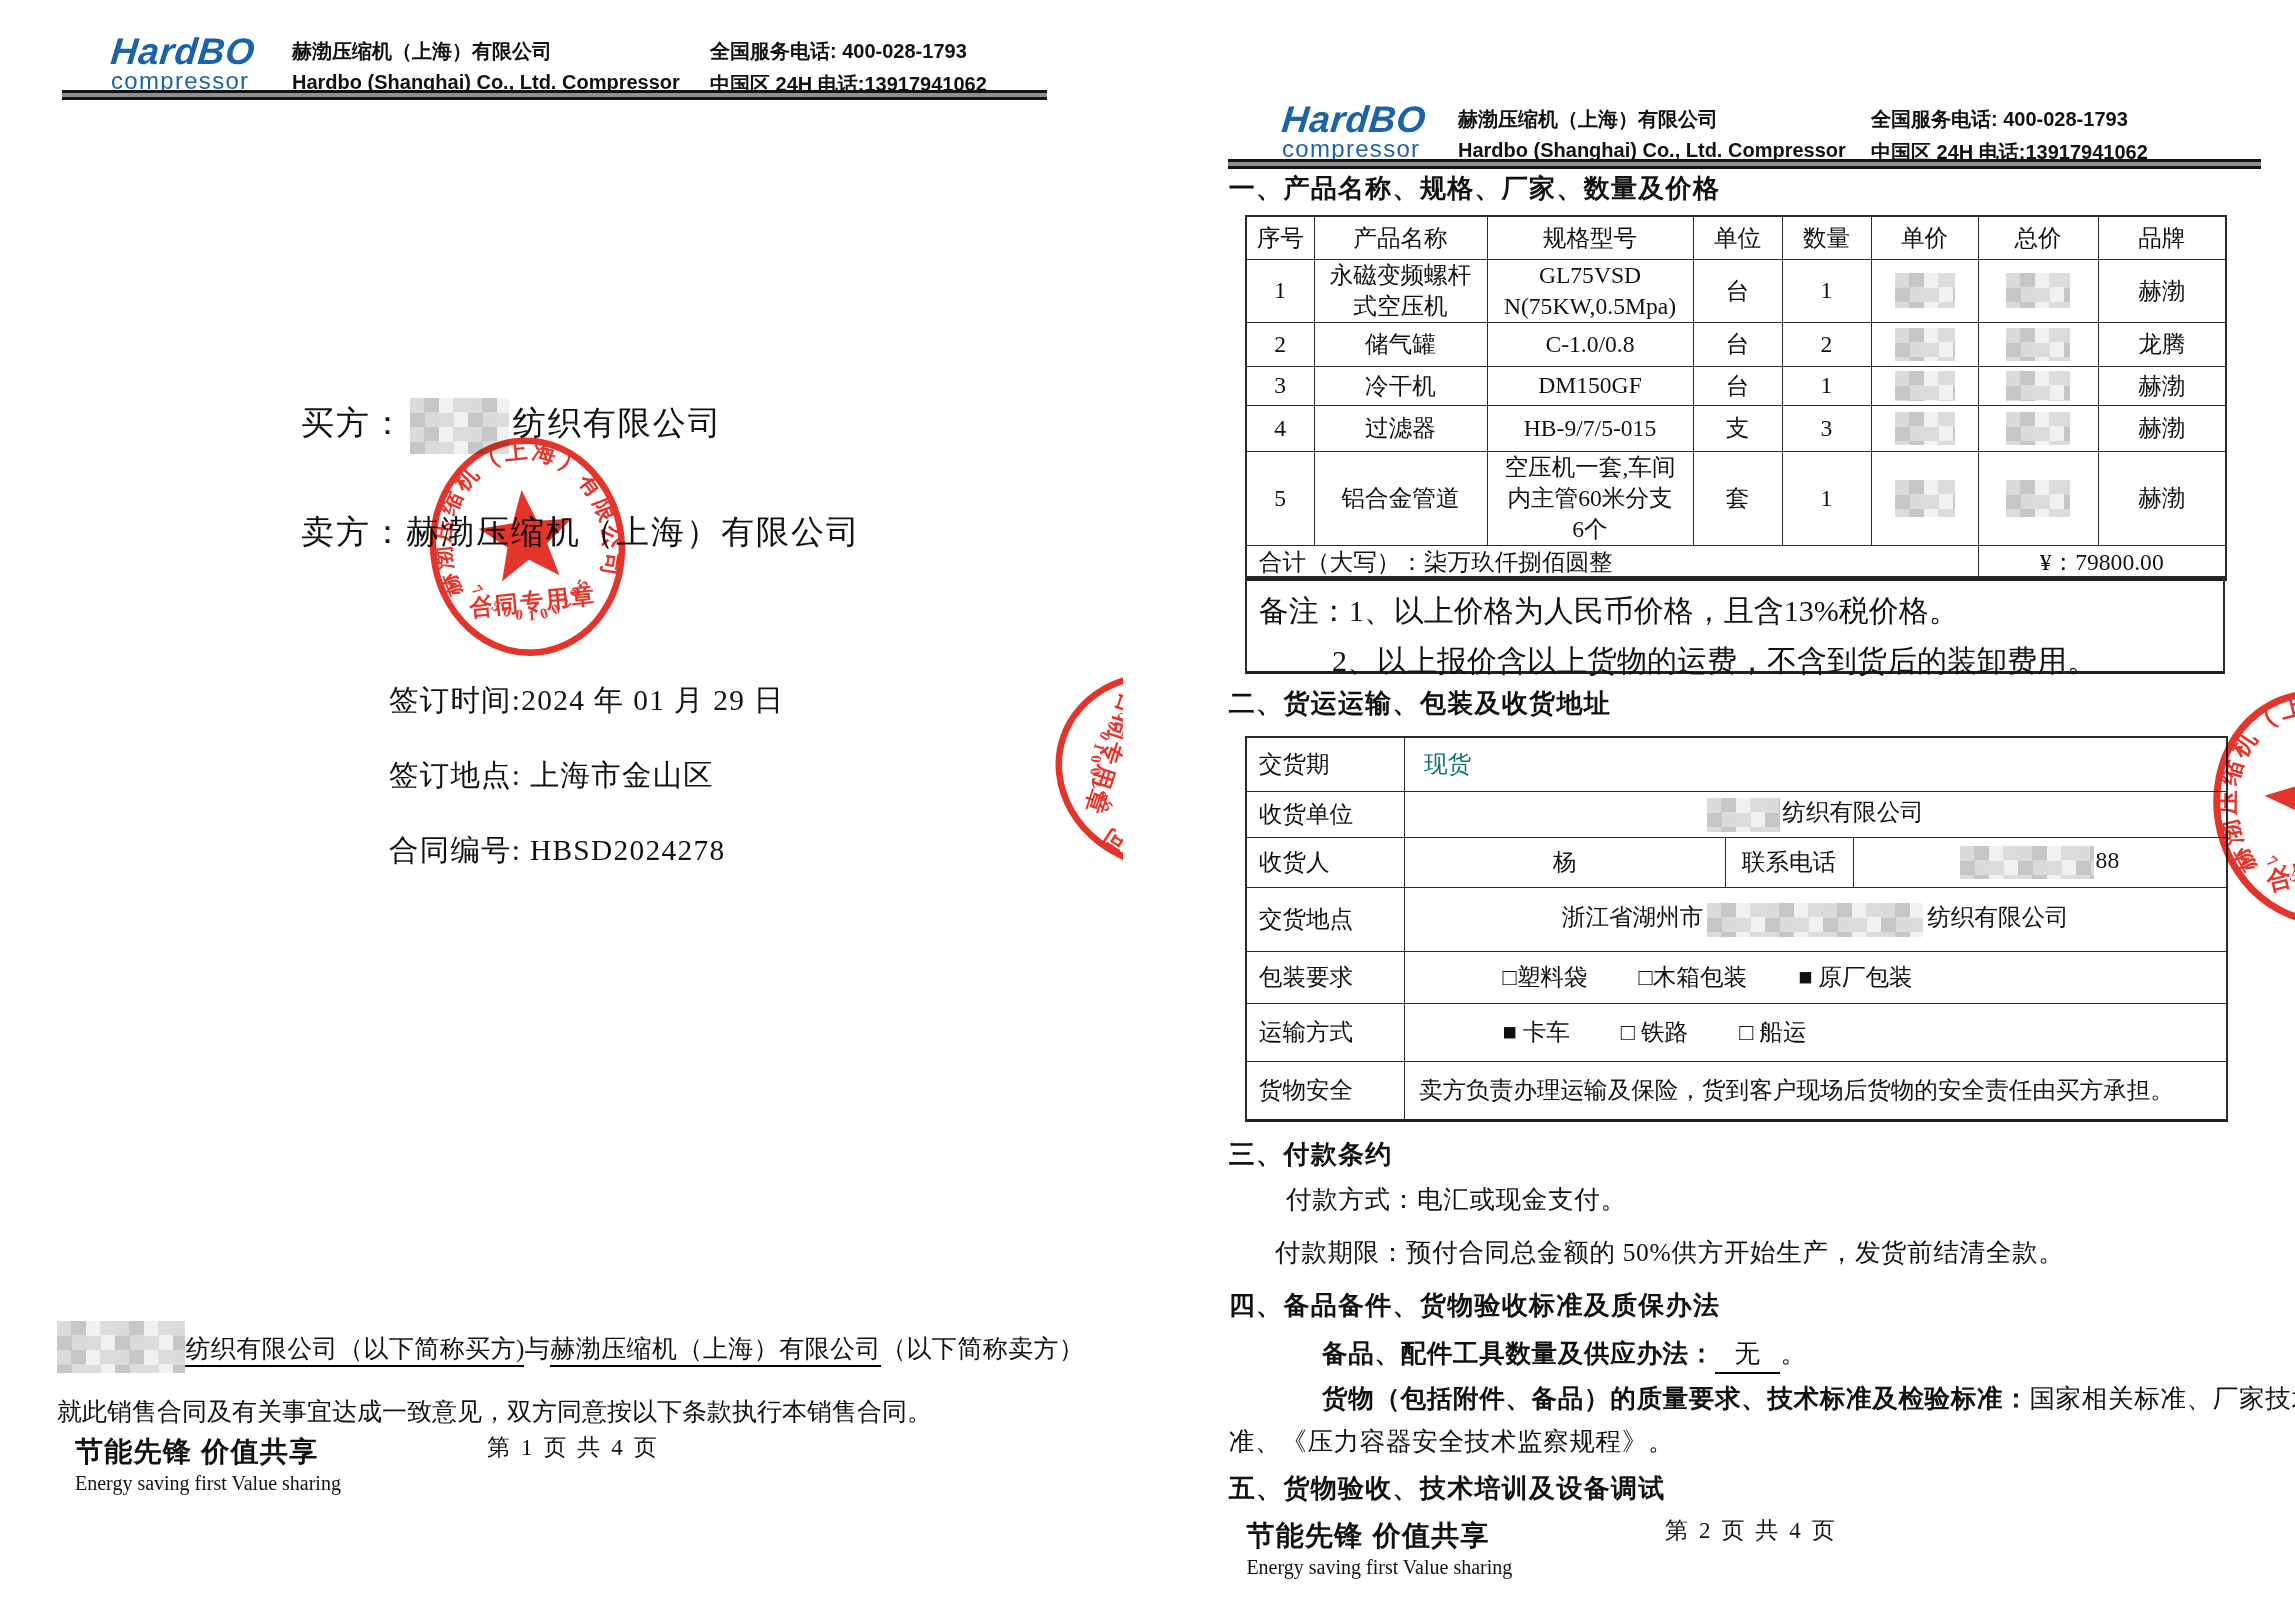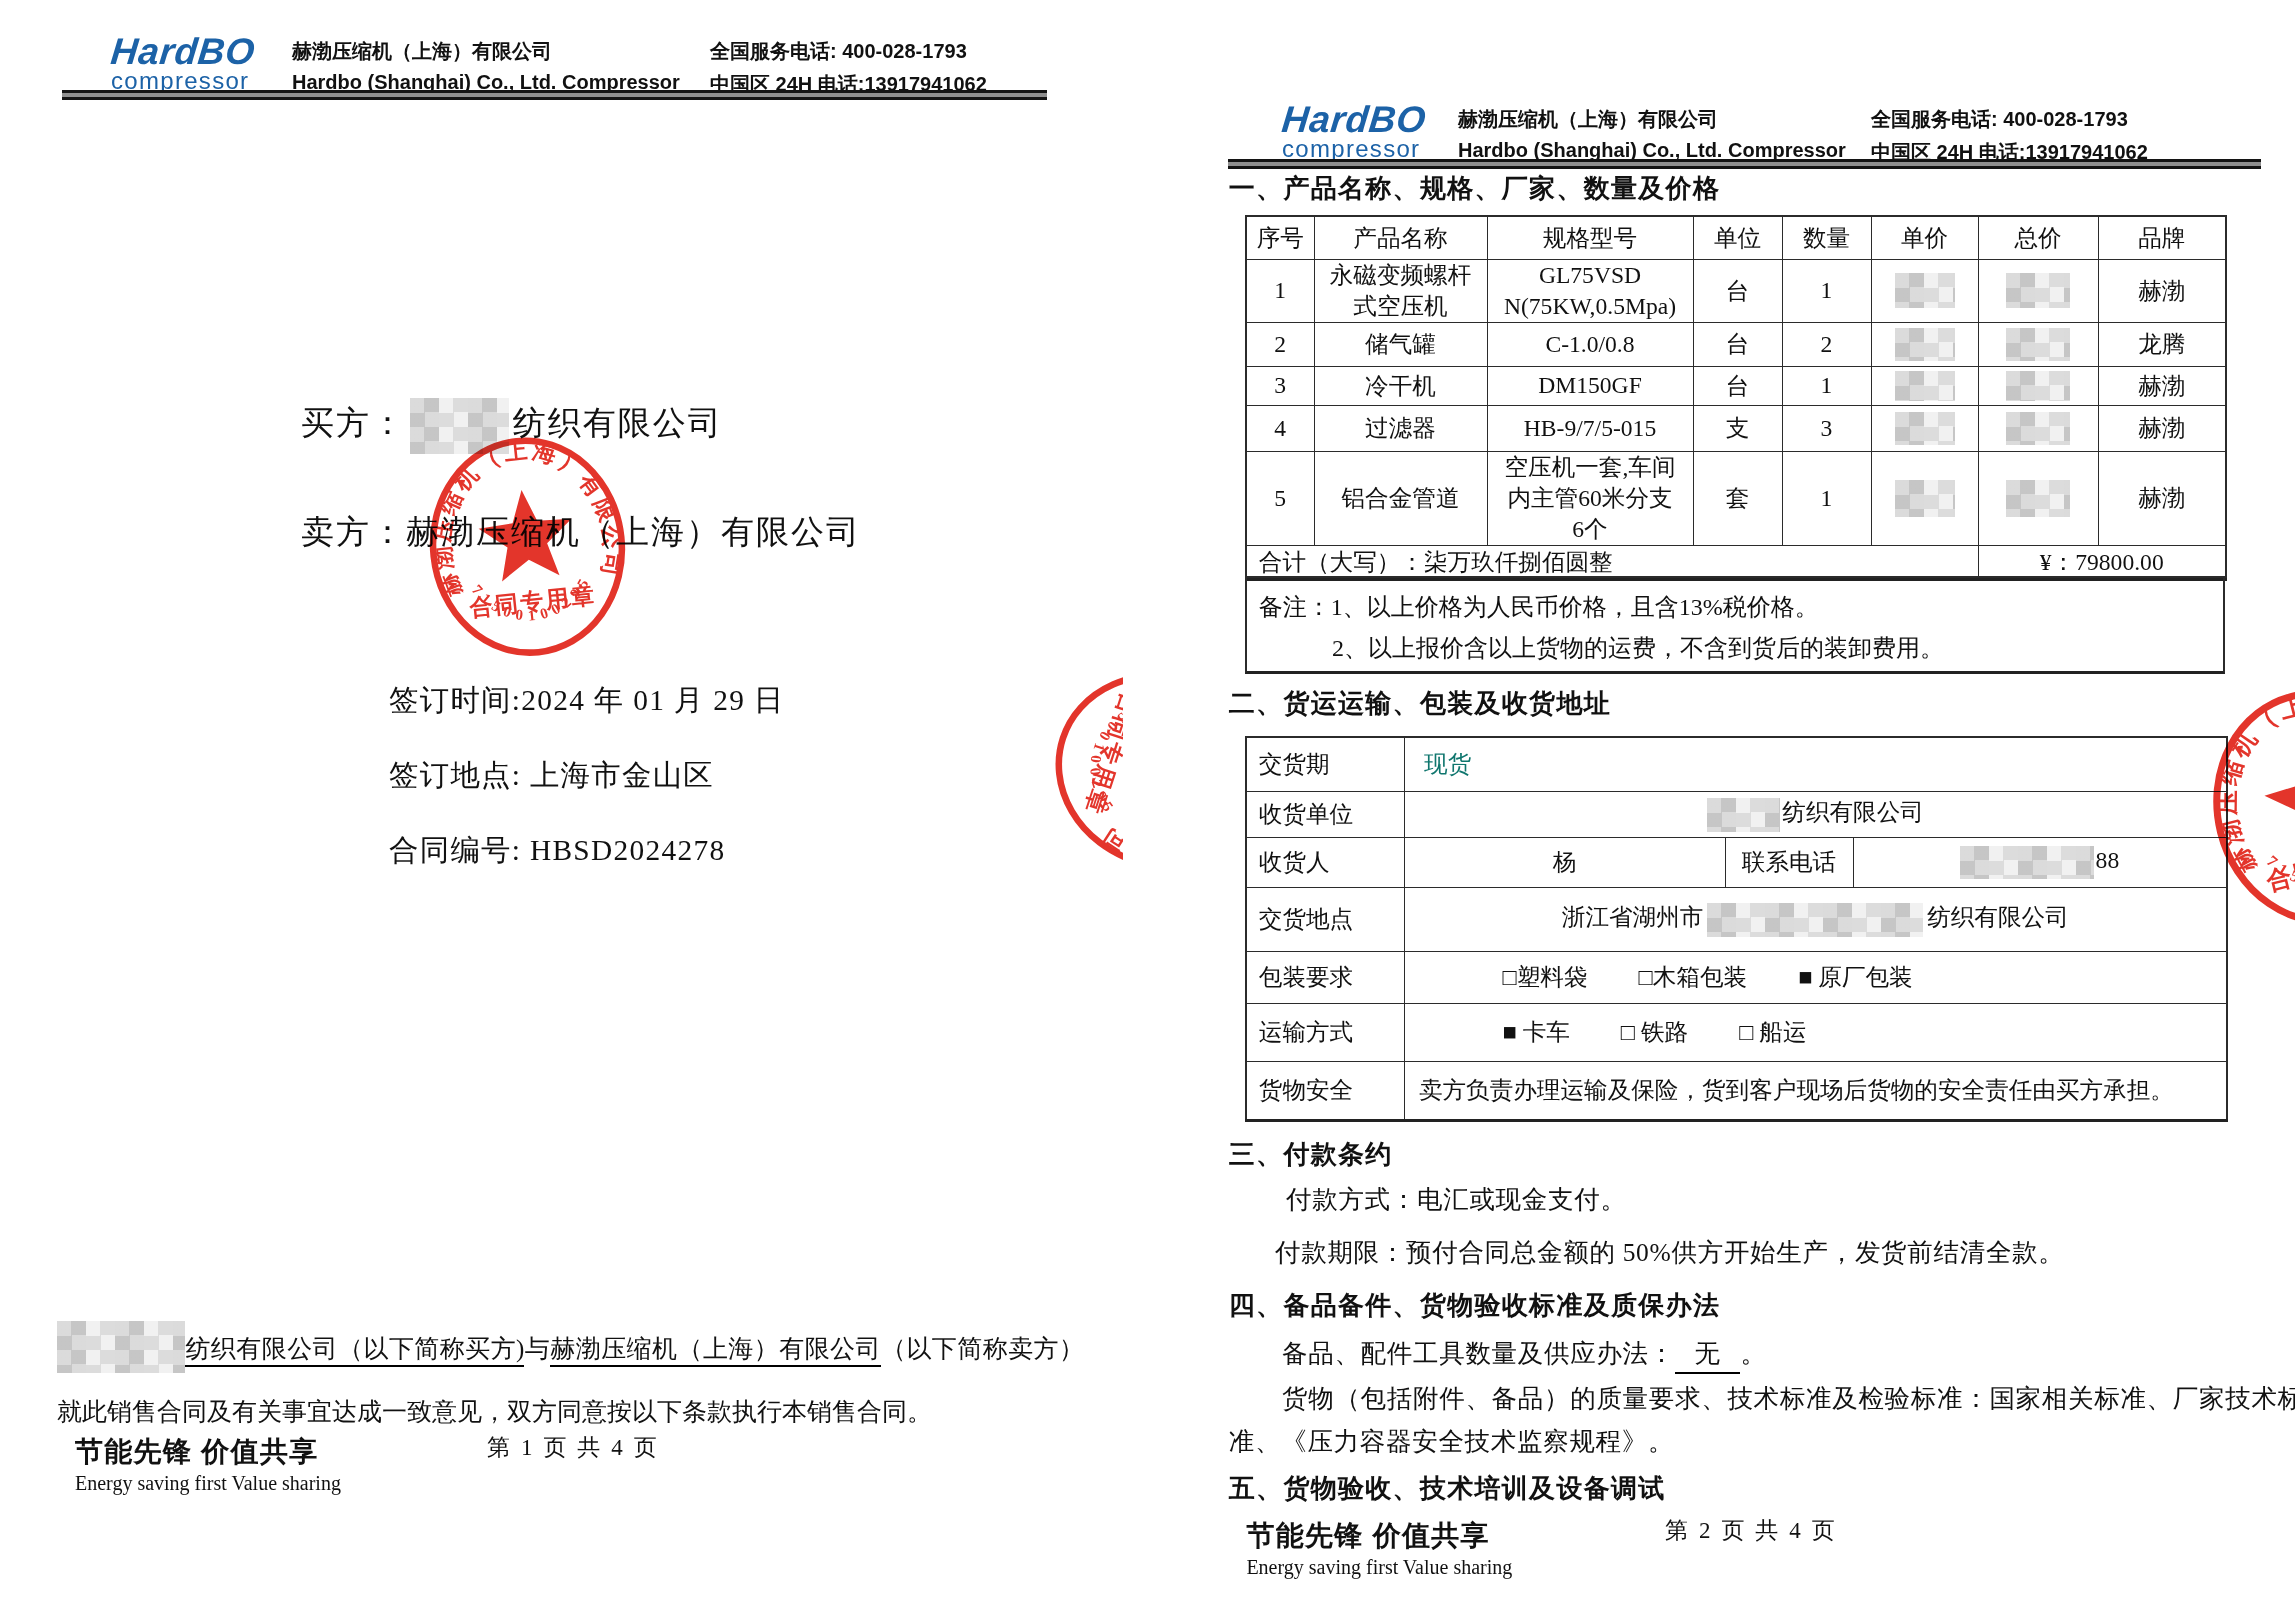--- a/index.html
+++ b/index.html
@@ -50,39 +50,39 @@
   .seal .star { fill:#e1251b; }
 
   
   .foot-cn { font-family:"Liberation Sans", sans-serif; font-weight:bold; font-size:28px; letter-spacing:1.3px; }
   .foot-en { font-size:20px; }
   .foot-pg { font-size:23px; letter-spacing:2.6px; }
 
   
   .sec-title { font-size:26px; font-weight:bold; letter-spacing:1.3px; white-space:nowrap; }
   .body-line { font-size:25.5px; letter-spacing:0.7px; white-space:nowrap; }
-  .blab { font-weight:normal; }
+  .blab { font-weight:bold;margin-left:40px; }
 
   table { border-collapse:collapse; table-layout:fixed; }
   .dtbl { border:2px solid #2b2b2b; border-bottom:3.9px solid #222; }
   .dtbl td, .dtbl th {
     border:1.3px solid #2b2b2b; font-size:23.6px; font-weight:normal;
     text-align:center; vertical-align:middle; overflow:hidden;
   }
   .pre { white-space:pre-line; line-height:1.32; }
   #prodTable tr.hr  { height:43px; }
   #prodTable tr.r1  { height:63px; }
   #prodTable tr.r2  { height:44px; }
   #prodTable tr.r3  { height:39px; }
   #prodTable tr.r4  { height:46px; }
   #prodTable tr.r5  { height:87px; }
   #prodTable tr.rt  { height:34px; }
   .tleft { text-align:left !important; padding-left:11.8px; }
 
-  .remark-box { border:2px solid #2b2b2b; border-bottom:3.9px solid #222; font-size:24px; }
+  .remark-box { border:2px solid #2b2b2b; border-bottom:3.9px solid #222; font-size:30px; }
   .remark-box .l1 { padding:13px 0 0 11.8px; }
   .remark-box .l2 { padding:9.2px 0 0 85px; }
 
   #delivTable tr.d1 { height:54px; }
   #delivTable tr.d2 { height:46px; }
   #delivTable tr.d3 { height:50px; }
   #delivTable tr.d4 { height:64px; }
   #delivTable tr.d5 { height:52px; }
   #delivTable tr.d6 { height:58px; }
   #delivTable tr.d7 { height:59px; }

